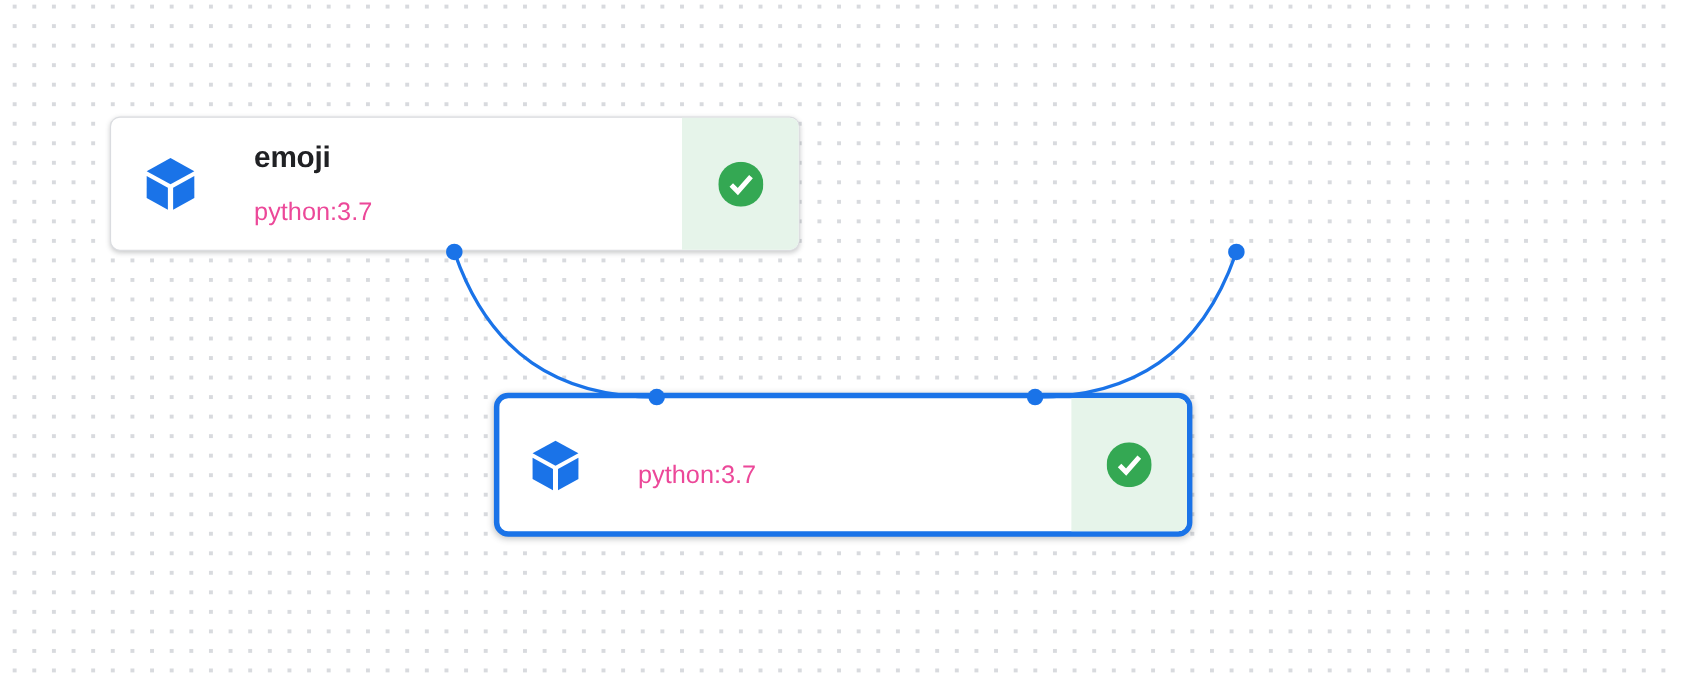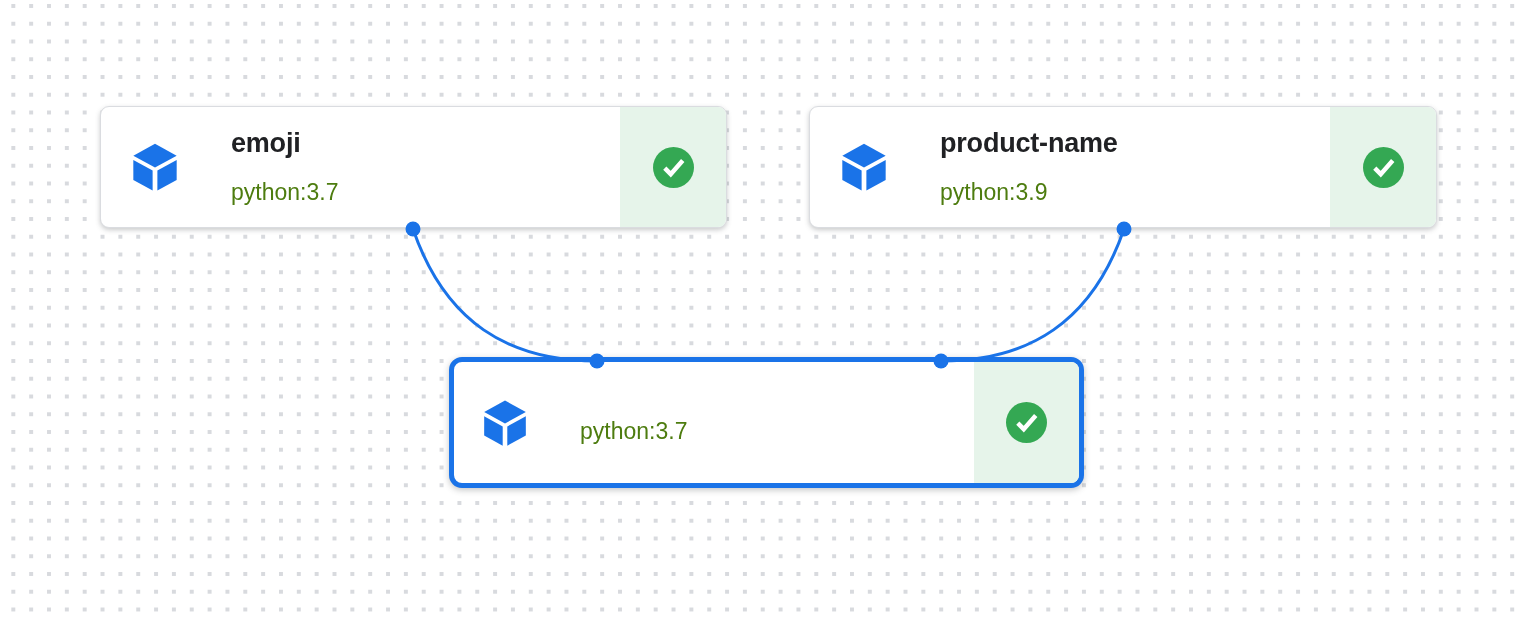--- a/index.html
+++ b/index.html
@@ -62,21 +62,21 @@
     line-height: 33px;
     font-weight: 700;
     color: #202124;
     letter-spacing: -0.2px;
     white-space: nowrap;
   }
   .node-subtitle {
     font-size: 23px;
     line-height: 30px;
     font-weight: 400;
-    color: #4d7c0f;
+    color: #ec4899;
     margin-top: 17px;
     white-space: nowrap;
   }
   .status-panel {
     margin-left: auto;
     align-self: stretch;
     width: 106px;
     flex: 0 0 auto;
     background: #e6f4ea;
     border-radius: 0 8px 8px 0;
@@ -105,39 +105,20 @@
       <div class="node-subtitle">python:3.7</div>
     </div>
     <div class="status-panel">
       <svg class="check-icon" viewBox="0 0 40 40">
         <circle cx="20" cy="20" r="20" fill="#34a853"></circle>
         <path d="M11.5 20.7 L17.3 26.5 L29 13.2" stroke="#ffffff" stroke-width="4.4" fill="none"></path>
       </svg>
     </div>
   </div>
 
-  <div class="node" style="left:809px; top:106px; width:628px; height:122px;">
-    <span class="cube-icon">
-      <svg viewBox="0 0 48 48" width="52" height="52" aria-hidden="true">
-        <polygon points="24,2.5 44,13.5 24,24.5 4,13.5" fill="#1a73e8"></polygon>
-        <polygon points="4,17.5 21.8,27.3 21.8,45.8 4,36" fill="#1a73e8"></polygon>
-        <polygon points="44,17.5 26.2,27.3 26.2,45.8 44,36" fill="#1a73e8"></polygon>
-      </svg>
-    </span>
-    <div class="labels">
-      <div class="node-title">product-name</div>
-      <div class="node-subtitle">python:3.9</div>
-    </div>
-    <div class="status-panel">
-      <svg class="check-icon" viewBox="0 0 40 40">
-        <circle cx="20" cy="20" r="20" fill="#34a853"></circle>
-        <path d="M11.5 20.7 L17.3 26.5 L29 13.2" stroke="#ffffff" stroke-width="4.4" fill="none"></path>
-      </svg>
-    </div>
-  </div>
 
   <div class="node selected" style="left:449px; top:357px; width:635px; height:131px;">
     <span class="cube-icon">
       <svg viewBox="0 0 48 48" width="50" height="50" aria-hidden="true">
         <polygon points="24,2.5 44,13.5 24,24.5 4,13.5" fill="#1a73e8"></polygon>
         <polygon points="4,17.5 21.8,27.3 21.8,45.8 4,36" fill="#1a73e8"></polygon>
         <polygon points="44,17.5 26.2,27.3 26.2,45.8 44,36" fill="#1a73e8"></polygon>
       </svg>
     </span>
     <div class="labels">

